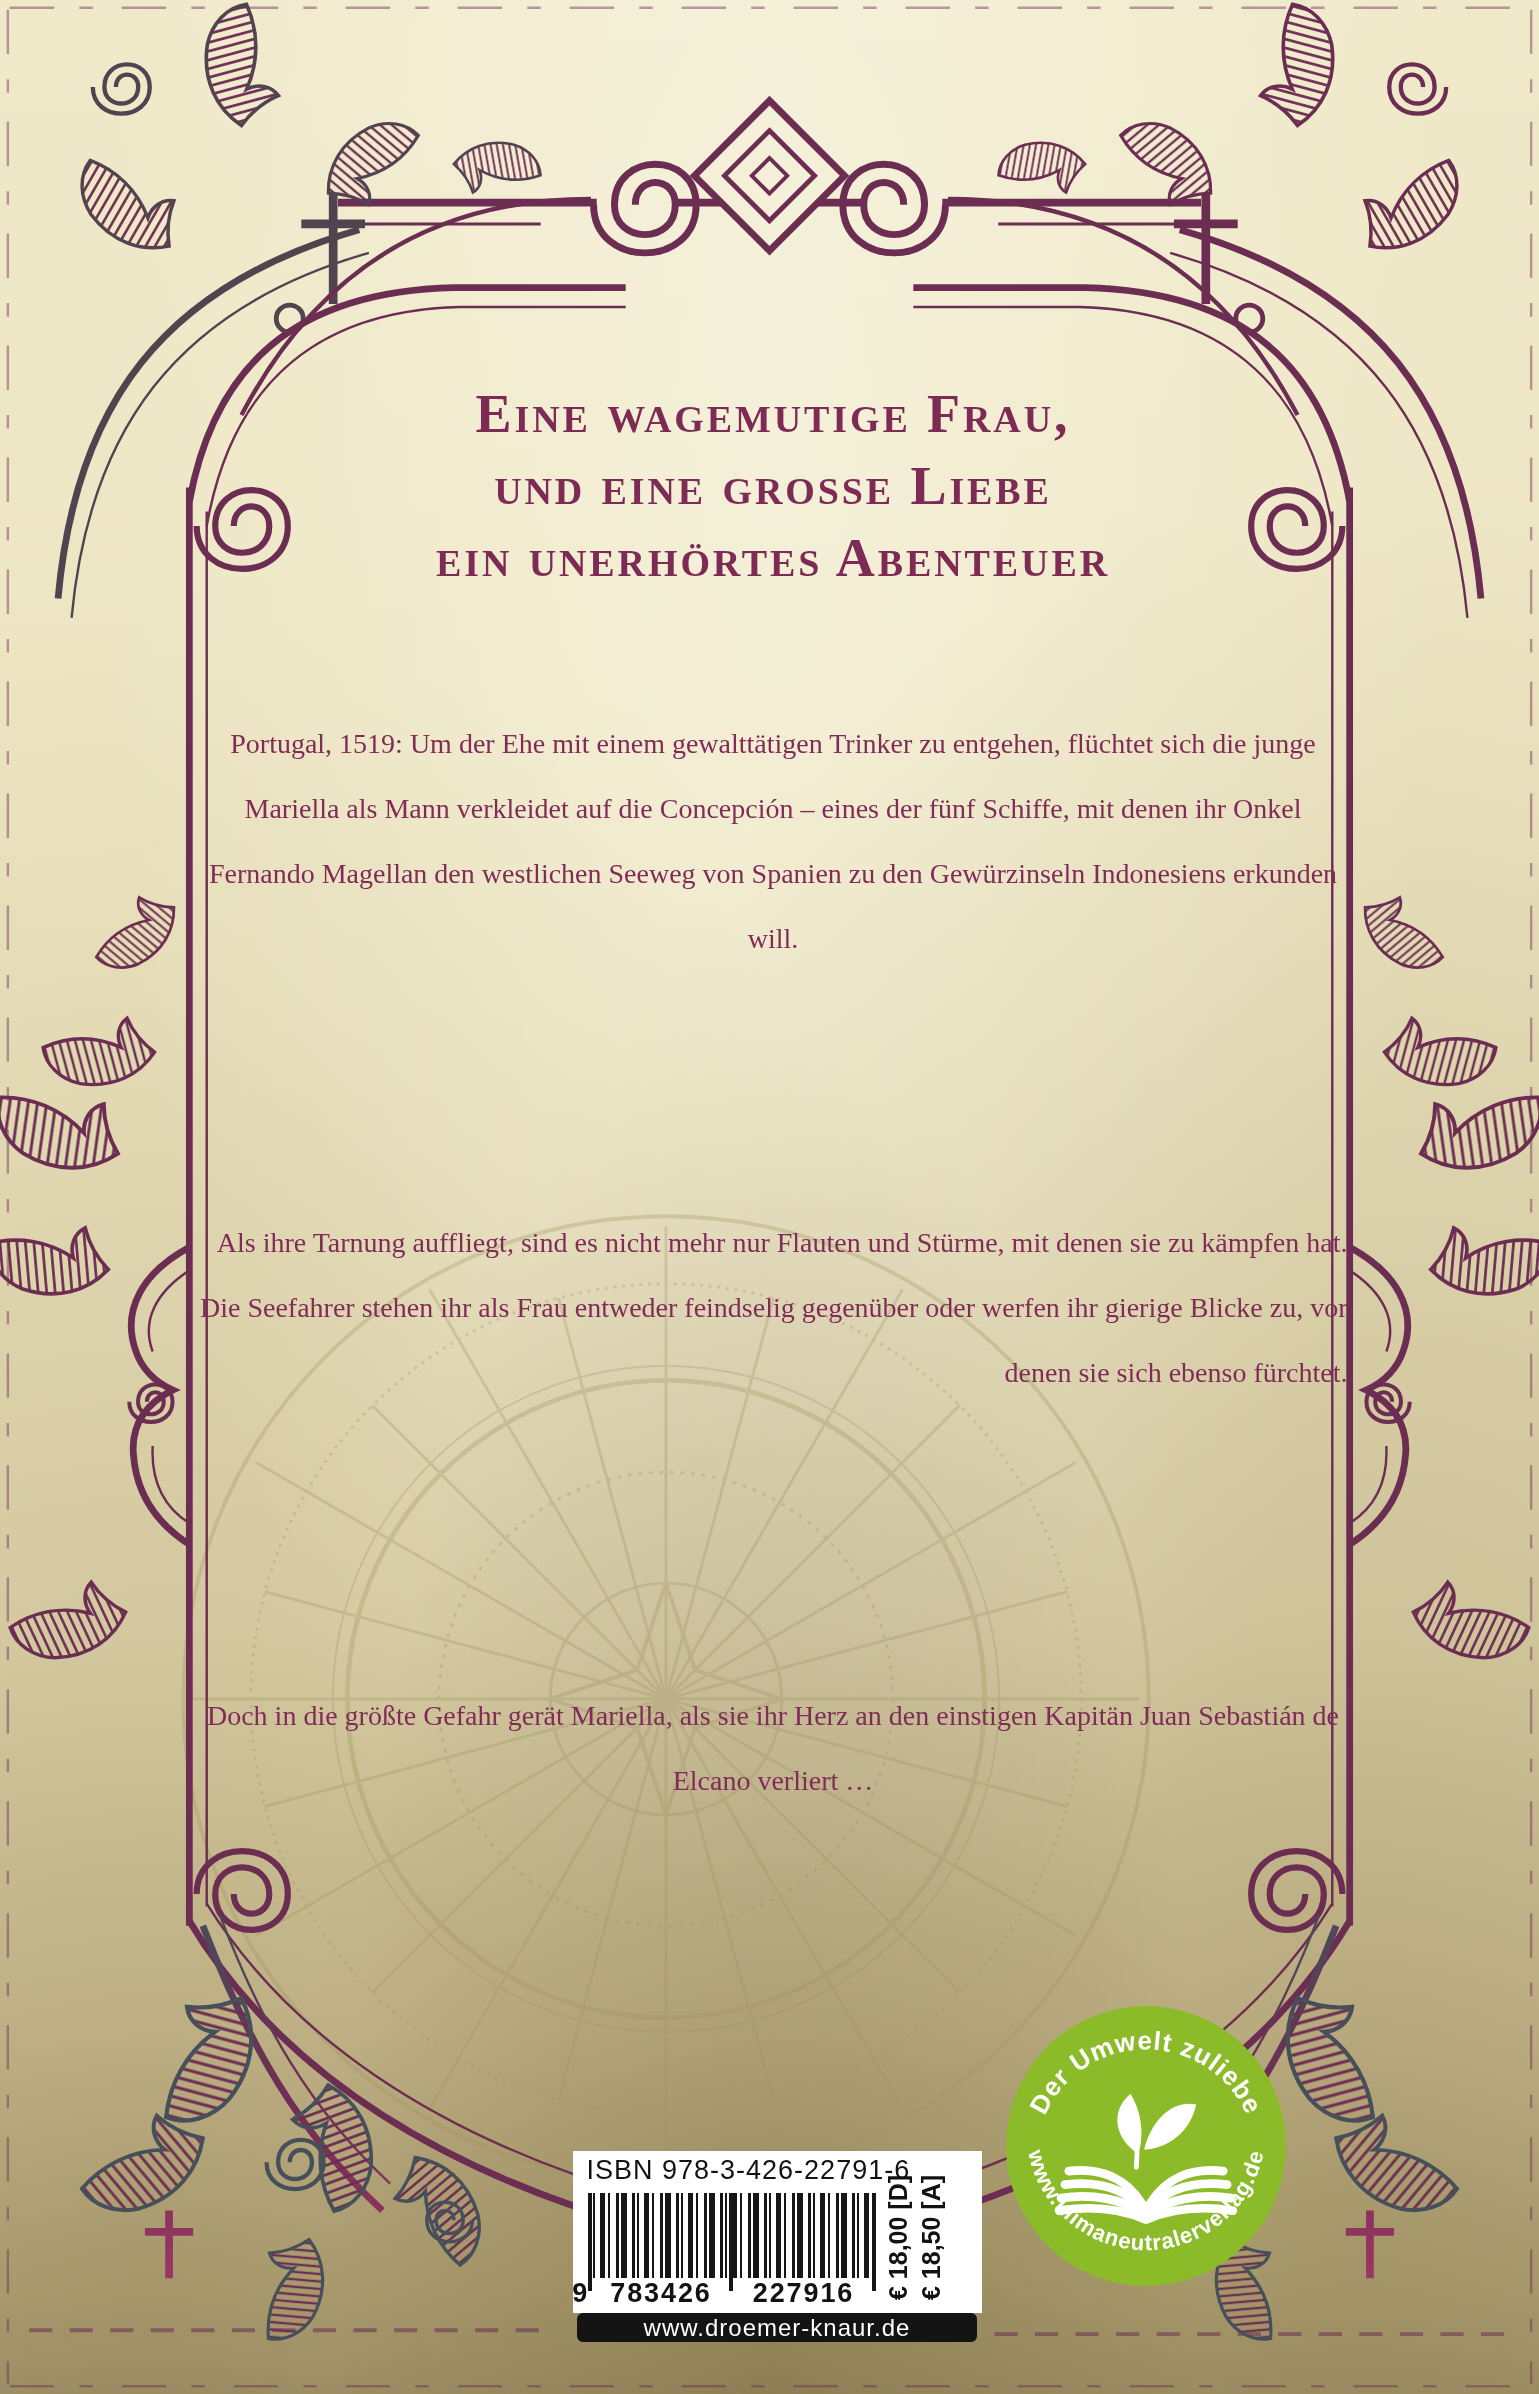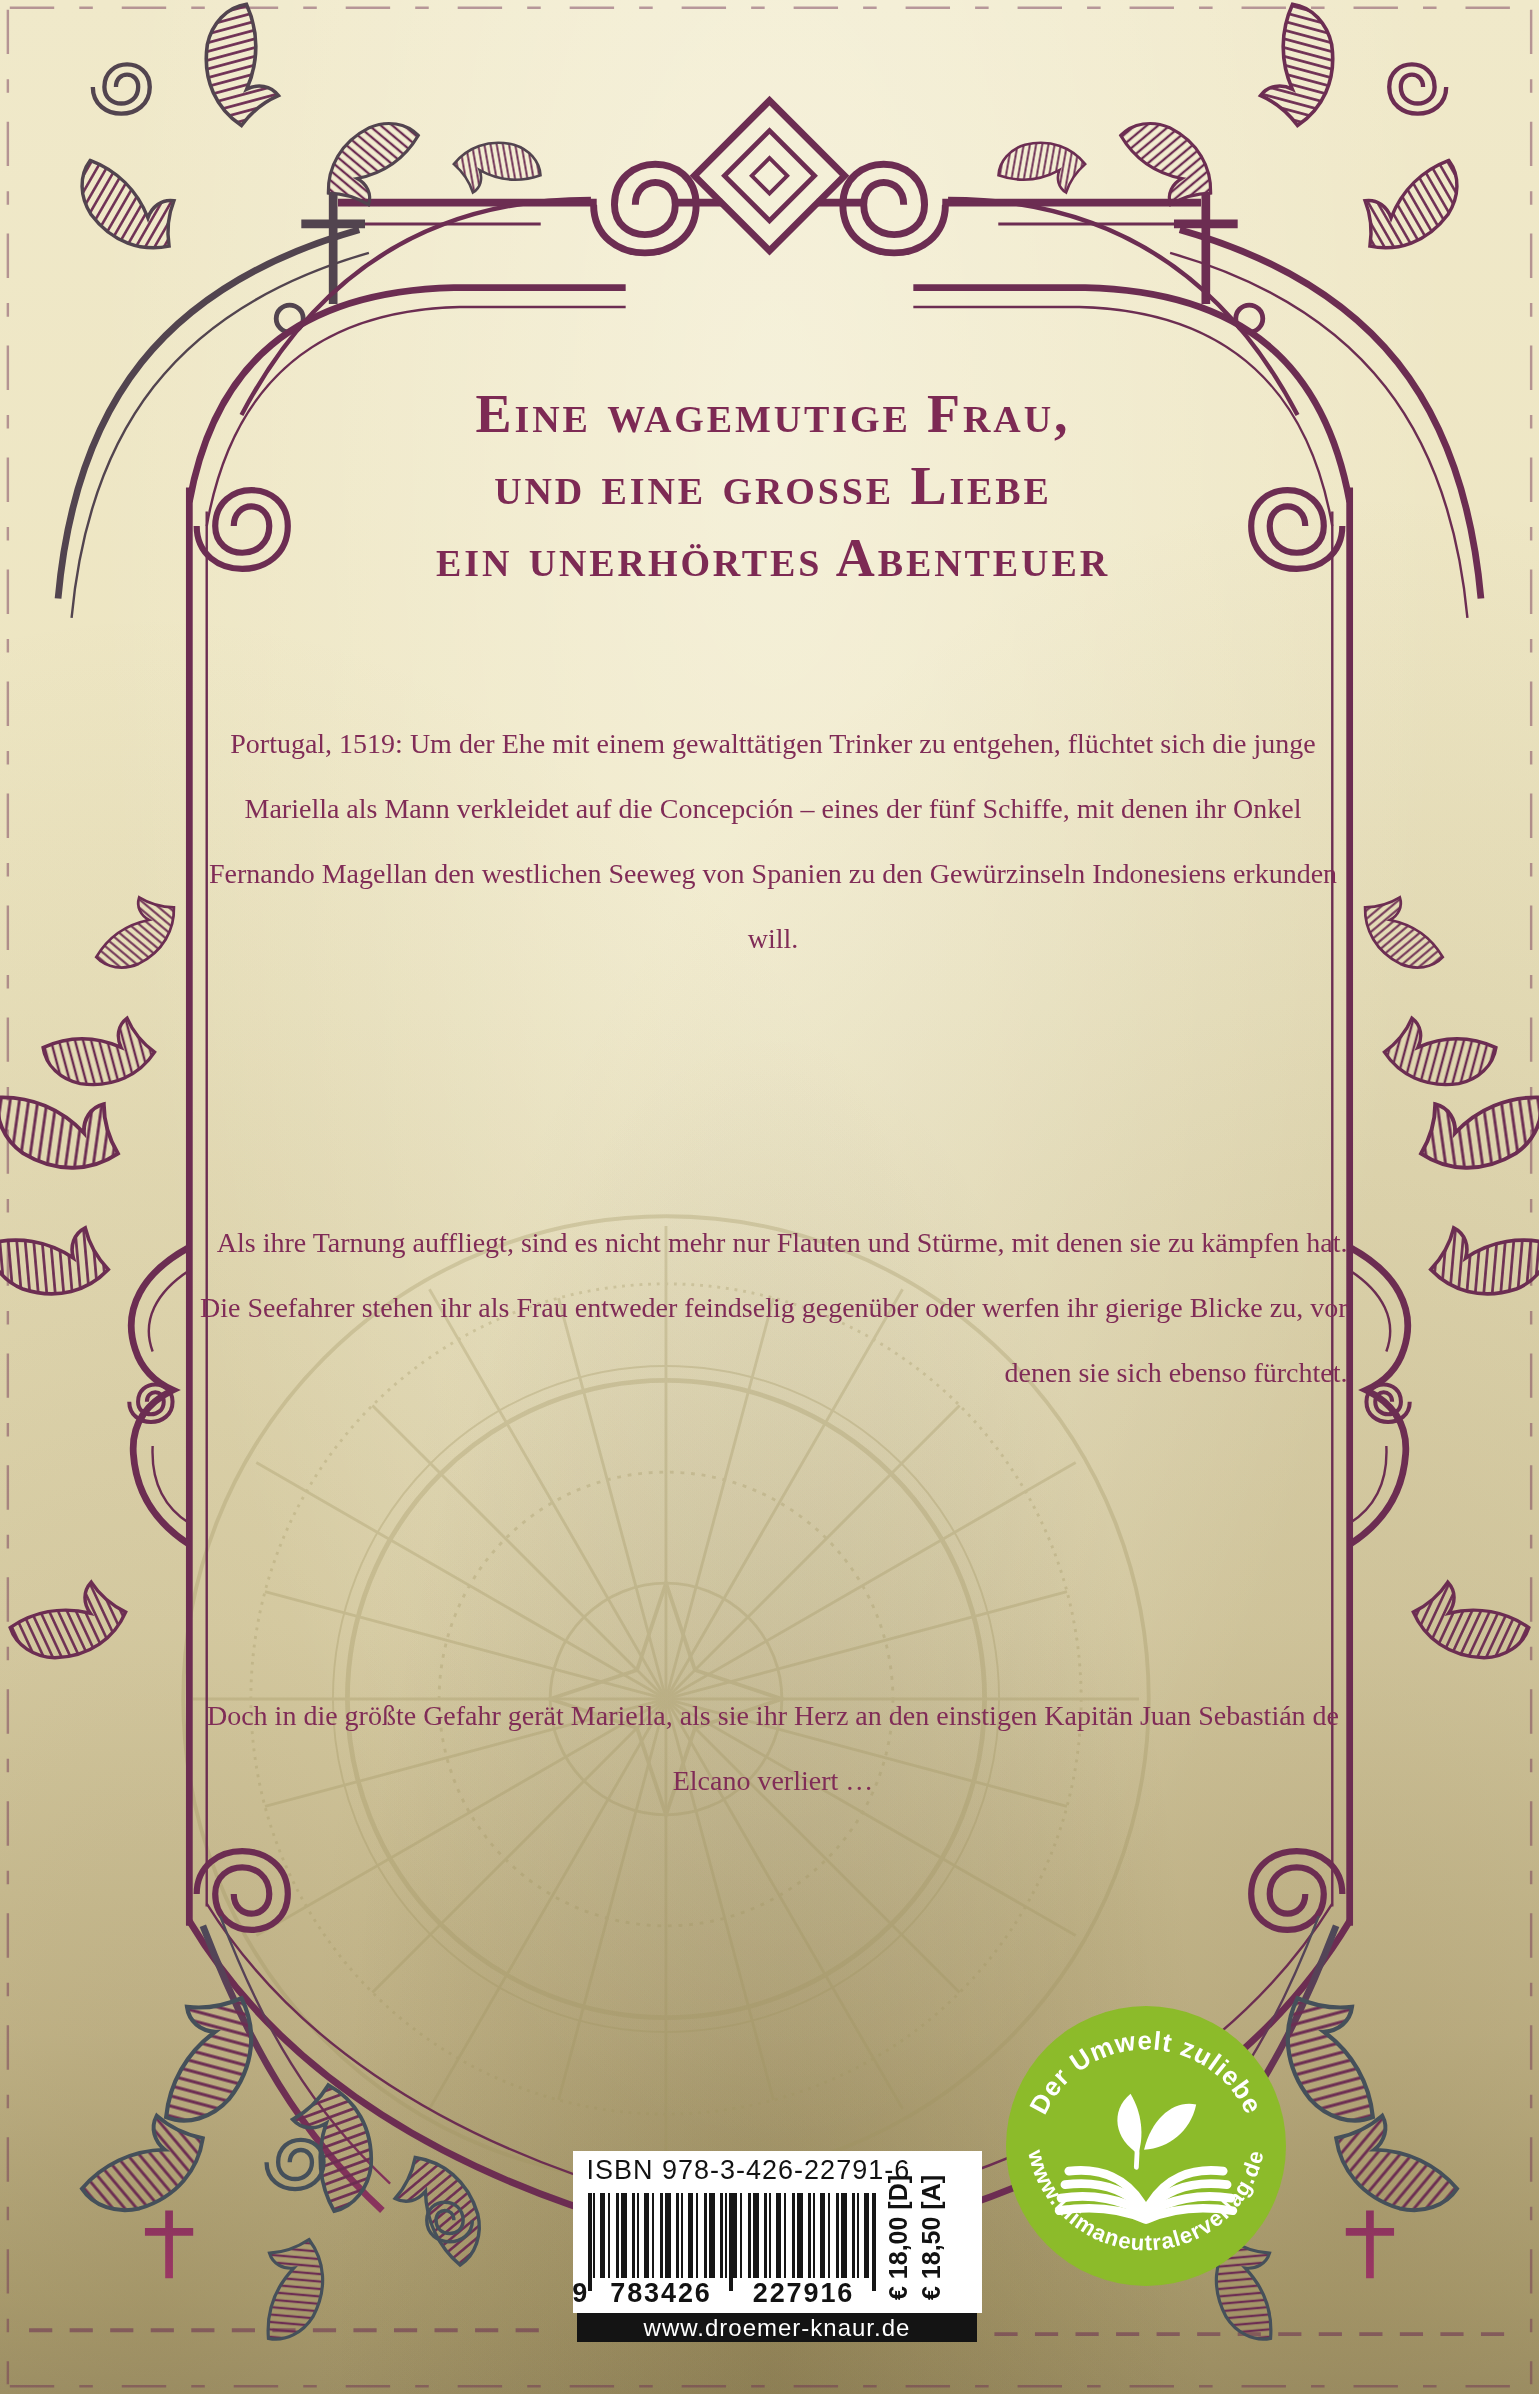--- a/index.html
+++ b/index.html
@@ -36,21 +36,21 @@
   .digits{position:absolute;left:0px;top:127px;width:319px;height:29px;font-size:27px;font-weight:bold;}
   .digits .d1{position:absolute;left:-1px;width:15.4px;text-align:center;}
   .digits .d2{position:absolute;left:25px;width:126px;text-align:center;letter-spacing:1.9px;}
   .digits .d3{position:absolute;left:166px;width:129px;text-align:center;letter-spacing:1.9px;}
   .prices{position:absolute;right:1.9px;bottom:13.5px;width:71px;height:145px;}
   .price{position:absolute;bottom:0;white-space:nowrap;transform-origin:left bottom;
     transform:rotate(-90deg);font-size:25px;font-weight:bold;letter-spacing:0px;}
   .price-de{left:3.9px;} .price-at{left:37px;}
   
   .footerbar{left:577px;top:2313px;width:400px;height:29px;background:#141414;
-    display:flex;align-items:center;justify-content:center;}
+    display:flex;align-items:center;justify-content:center;border-radius:6px;}
   .footerbar span{color:#fff;font-family:"Liberation Sans",sans-serif;font-size:24px;letter-spacing:1px;}
   
   .badge{left:1006px;top:2006px;width:280px;height:280px;}
   .badge text{font-family:"Liberation Sans",sans-serif;font-weight:bold;fill:#fff;}
 </style>
 </head>
 <body>
 
 <div class="page">
 

